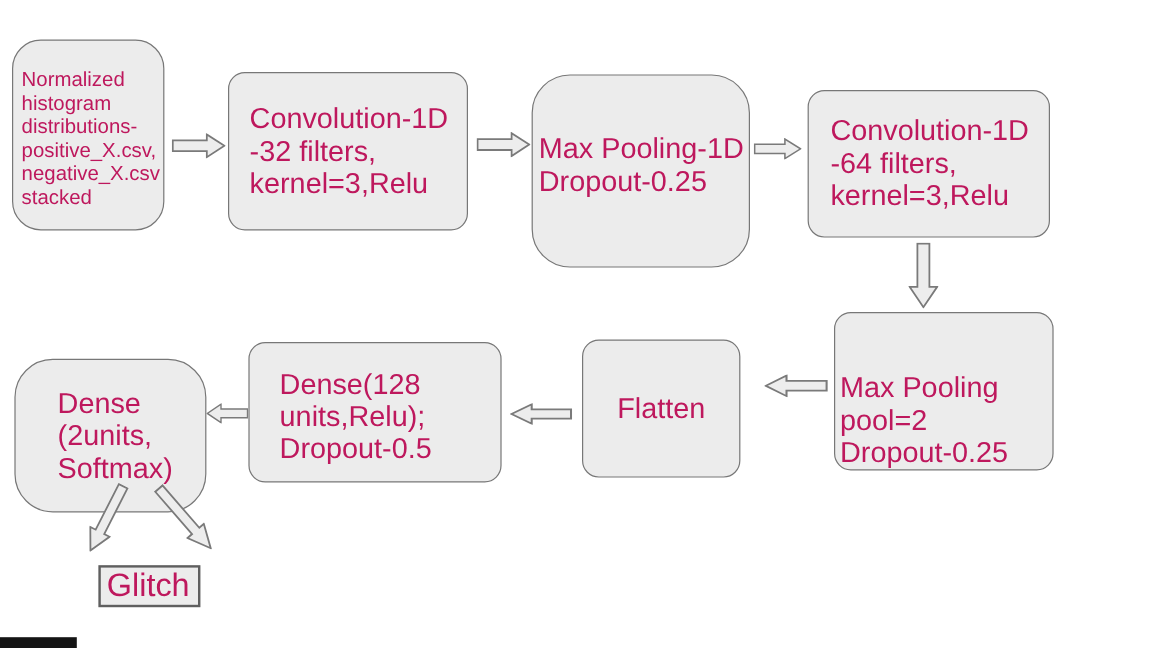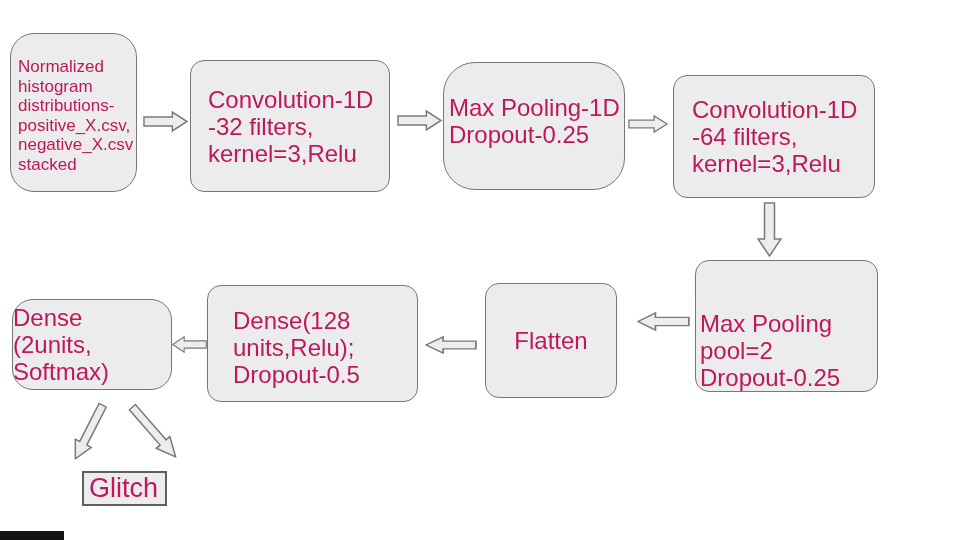--- a/index.html
+++ b/index.html
@@ -37,21 +37,21 @@
 negative_X.csv
 stacked</span>
   </div>
 
   <div class="node rounded" style="left:190px;top:60px;width:200px;height:132px;padding-left:17px;">
     <span class="txt">Convolution-1D
 -32 filters,
 kernel=3,Relu</span>
   </div>
 
-  <div class="node rounded" style="left:443px;top:62px;width:182px;height:128px;border-radius:32px;padding-left:5px;padding-bottom:10px;">
+  <div class="node rounded" style="left:443px;top:62px;width:182px;height:161px;border-radius:32px;padding-left:5px;padding-bottom:10px;">
     <span class="txt">Max Pooling-1D
 Dropout-0.25</span>
   </div>
 
   <div class="node rounded" style="left:673px;top:75px;width:202px;height:123px;padding-left:18px;">
     <span class="txt">Convolution-1D
 -64 filters,
 kernel=3,Relu</span>
   </div>
 
@@ -64,21 +64,21 @@
   <div class="node rounded" style="left:485px;top:283px;width:132px;height:115px;align-items:center;">
     <span class="txt">Flatten</span>
   </div>
 
   <div class="node rounded" style="left:207px;top:285px;width:211px;height:117px;padding-left:25px;padding-top:8px;">
     <span class="txt">Dense(128
 units,Relu);
 Dropout-0.5</span>
   </div>
 
-  <div class="node rounded" style="left:12px;top:299px;width:160px;height:91px;border-radius:21px;">
+  <div class="node rounded" style="left:12px;top:299px;width:160px;height:128px;border-radius:32px;padding-left:35px;">
     <span class="txt">Dense
 (2units,
 Softmax)</span>
   </div>
 
   <div class="node endbox" style="left:34px;top:471px;width:85px;height:35px;padding-left:5px;margin-left:48px;">
     <span class="txt">Glitch</span>
   </div>
 
 

